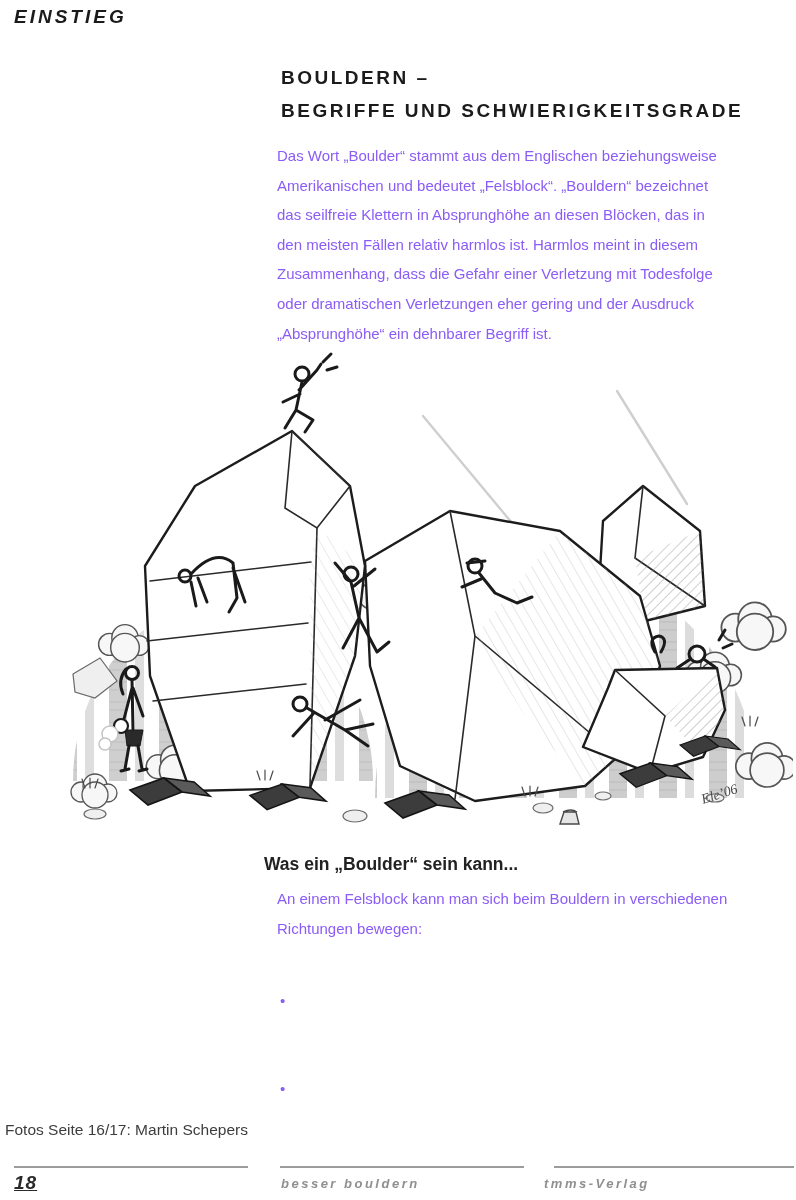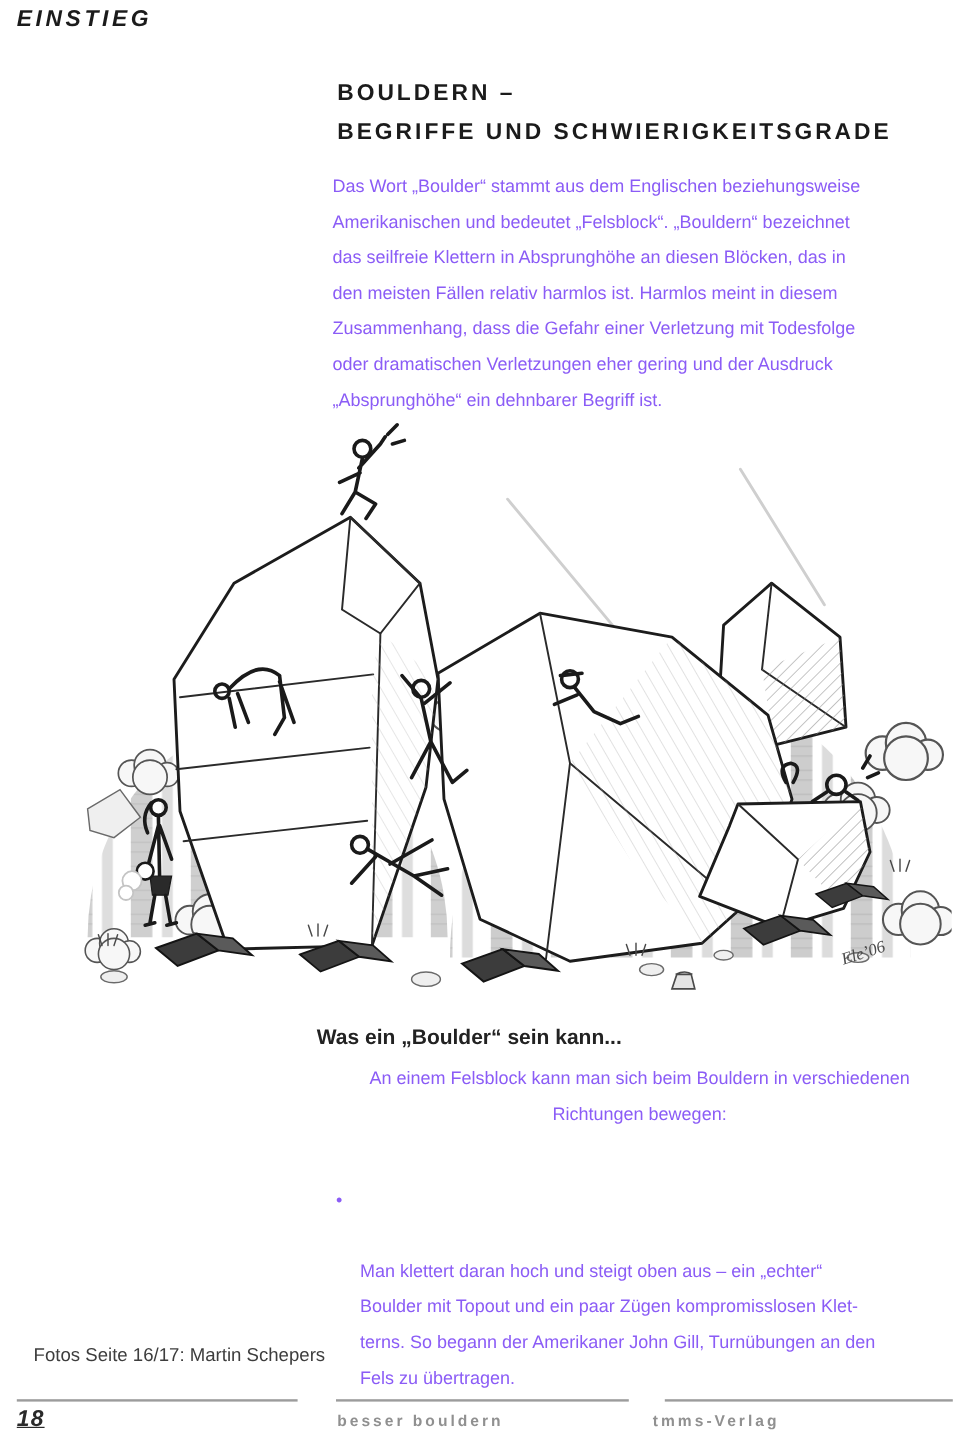--- a/index.html
+++ b/index.html
@@ -22,32 +22,32 @@
   }
   .intro{left:277px;top:141px;width:512px;}
   .illustration{left:55px;top:336px;width:738px;height:508px;}
   .subheading{
     left:264px;top:854px;font-size:17.5px;font-weight:bold;color:#222;
   }
   .lead{left:277px;top:884px;width:512px;}
   .bullets{left:277px;top:956px;width:514px;margin:0;padding:0;list-style:none;}
   .bullets li{position:relative;padding-left:23px;}
   .bullets .bullet-glyph{position:absolute;left:3px;top:0;}
-  .caption{left:28px;top:1121px;font-size:15.5px;color:#3d3d3d;}
+  .caption{left:5px;top:1121px;font-size:15.5px;color:#3d3d3d;}
   .rule{top:1166px;height:2px;background:#9c9c9c;}
   .rule-left{left:14px;width:234px;}
   .rule-center{left:280px;width:244px;}
   .rule-right{left:554px;width:240px;}
   .page-number{
     left:14px;top:1172px;font-size:19px;font-weight:bold;font-style:italic;color:#2a2a2a;
     letter-spacing:1px;
     text-decoration:underline;
   }
   .running-foot{
-    top:1176px;font-size:13px;font-weight:bold;
+    top:1176px;font-size:13px;font-weight:bold;font-style:italic;
     letter-spacing:2.5px;color:#909090;
   }
   .foot-center{left:281px;}
   .foot-right{left:544px;width:240px;text-align:left;}
   svg .ink{stroke:#1c1c1c;stroke-width:2.4;stroke-linejoin:round;stroke-linecap:round;fill:#ffffff;}
   svg .crack{stroke:#2a2a2a;stroke-width:1.6;fill:none;stroke-linecap:round;}
   svg .figure{stroke:#1a1a1a;stroke-width:3;fill:none;stroke-linecap:round;stroke-linejoin:round;}
   svg .figure-fill{fill:#2a2a2a;stroke:#1a1a1a;}
   svg .bushline{stroke:#555;stroke-width:1.3;fill:#f7f7f7;}
   svg .pad{fill:#3c3c3c;stroke:#141414;stroke-width:1.6;}
@@ -220,30 +220,26 @@
         <circle cx="55" cy="398" r="8" fill="#ffffff" stroke="#c4c4c4" stroke-width="1.5"></circle>
         <circle cx="50" cy="408" r="6" fill="#ffffff" stroke="#c4c4c4" stroke-width="1.5"></circle>
       </g>
 
       <text x="648" y="468" transform="rotate(-18 648 468)" font-family="Liberation Serif, serif" font-style="italic" font-size="14" fill="#4a4a4a">Ele’06</text>
     </svg>
   </div>
 
   <h2 class="abs subheading" style="margin:0;">Was ein „Boulder“ sein kann...</h2>
 
-  <p class="abs bodytext lead" style="margin:0;text-align:center;">An einem Felsblock kann man sich beim Bouldern in verschiedenen
+  <p class="abs bodytext lead" style="margin:0;">An einem Felsblock kann man sich beim Bouldern in verschiedenen
 Richtungen bewegen:</p>
 
   <ul class="abs bodytext bullets">
     <li>
       <span class="bullet-glyph">•</span>
-      <span>Man klettert daran hoch und steigt oben aus – ein „echter“
-Boulder mit Topout und ein paar Zügen kompromisslosen Klet-
-terns. So begann der Amerikaner John Gill, Turnübungen an den
-Fels zu übertragen.</span>
     </li>
     <li>
       <span class="bullet-glyph">•</span>
       
     </li>
   </ul>
 
   <div class="abs caption">Fotos Seite 16/17: Martin Schepers</div>
 
   <div class="abs rule rule-left"></div>

